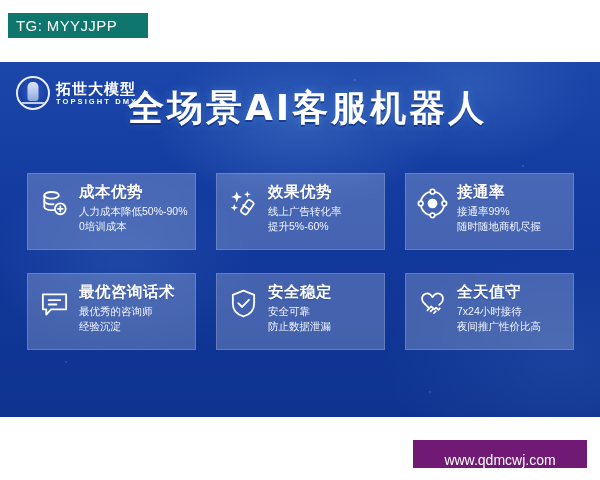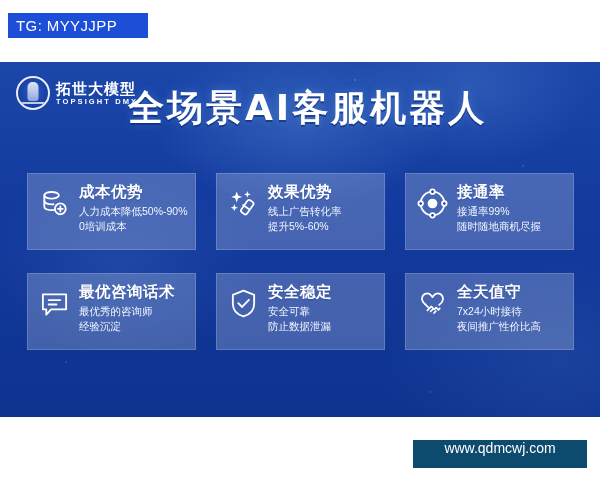--- a/index.html
+++ b/index.html
@@ -13,37 +13,37 @@
     position: relative;
     width: 600px; height: 480px;
     background: #ffffff;
   }
 
   
   .tg-badge {
     position: absolute;
     left: 8px; top: 13px;
     width: 140px; height: 25px;
-    background: #1d4ed8;
+    background: #0f766e;
     display: flex; align-items: center;
     padding-left: 8px;
     box-sizing: border-box;
     color: #ffffff;
     font-size: 15px;
     letter-spacing: 0.4px;
     white-space: nowrap;
   }
 
   
   .watermark {
     position: absolute;
     left: 413px; top: 440px;
     width: 174px; height: 28px;
-    background: #0c4a6e;
-    display: flex; align-items: flex-start; justify-content: center;
+    background: #701a75;
+    display: flex; align-items: flex-end; justify-content: center;
     color: #ffffff;
     font-size: 14px;
     white-space: nowrap;
   }
 
   
   .poster {
     position: absolute;
     left: 0; top: 62px;
     width: 600px; height: 355px;

